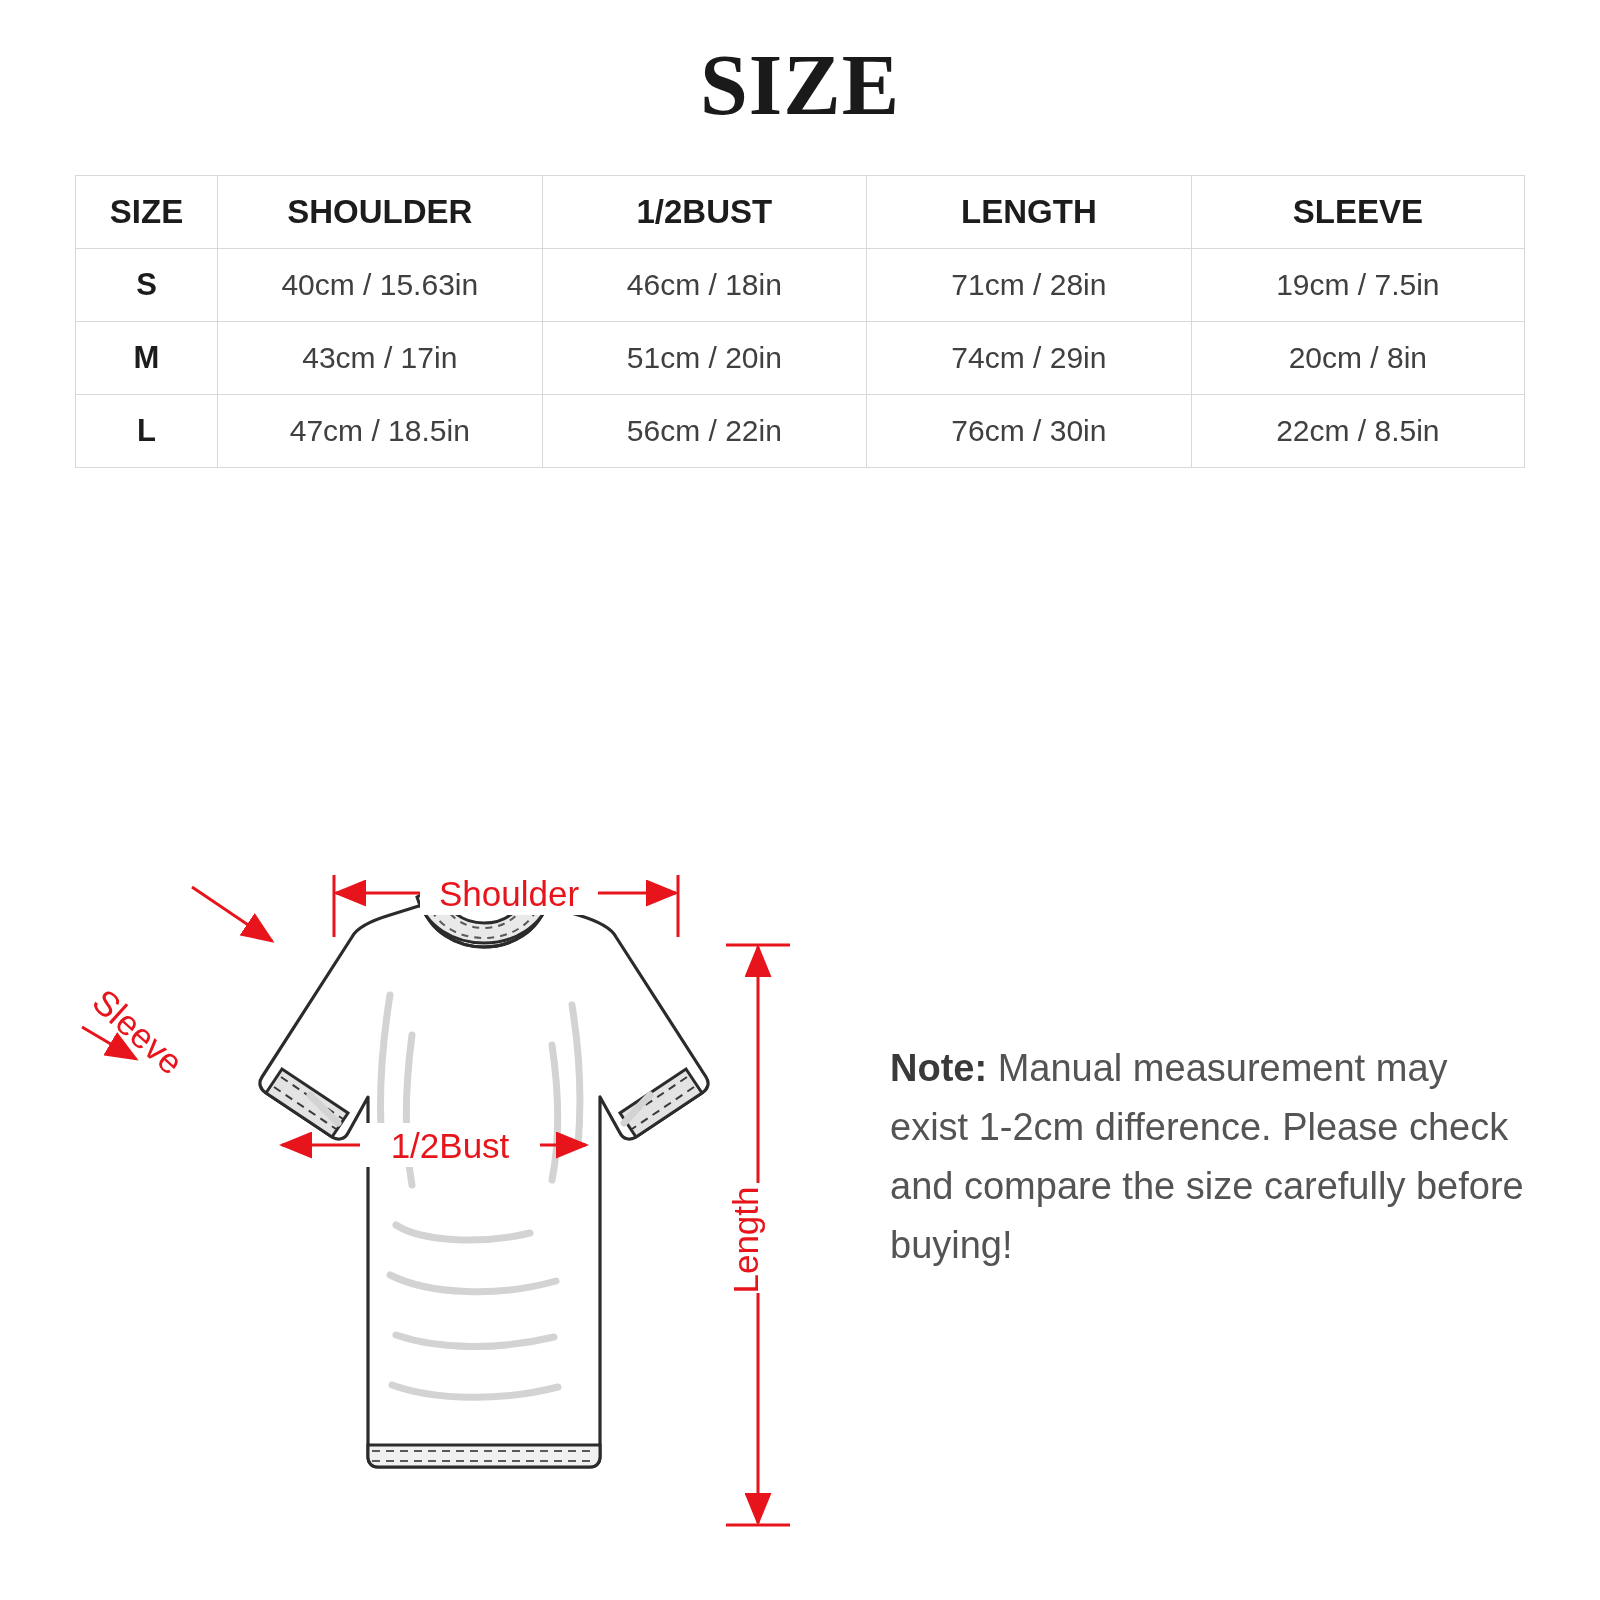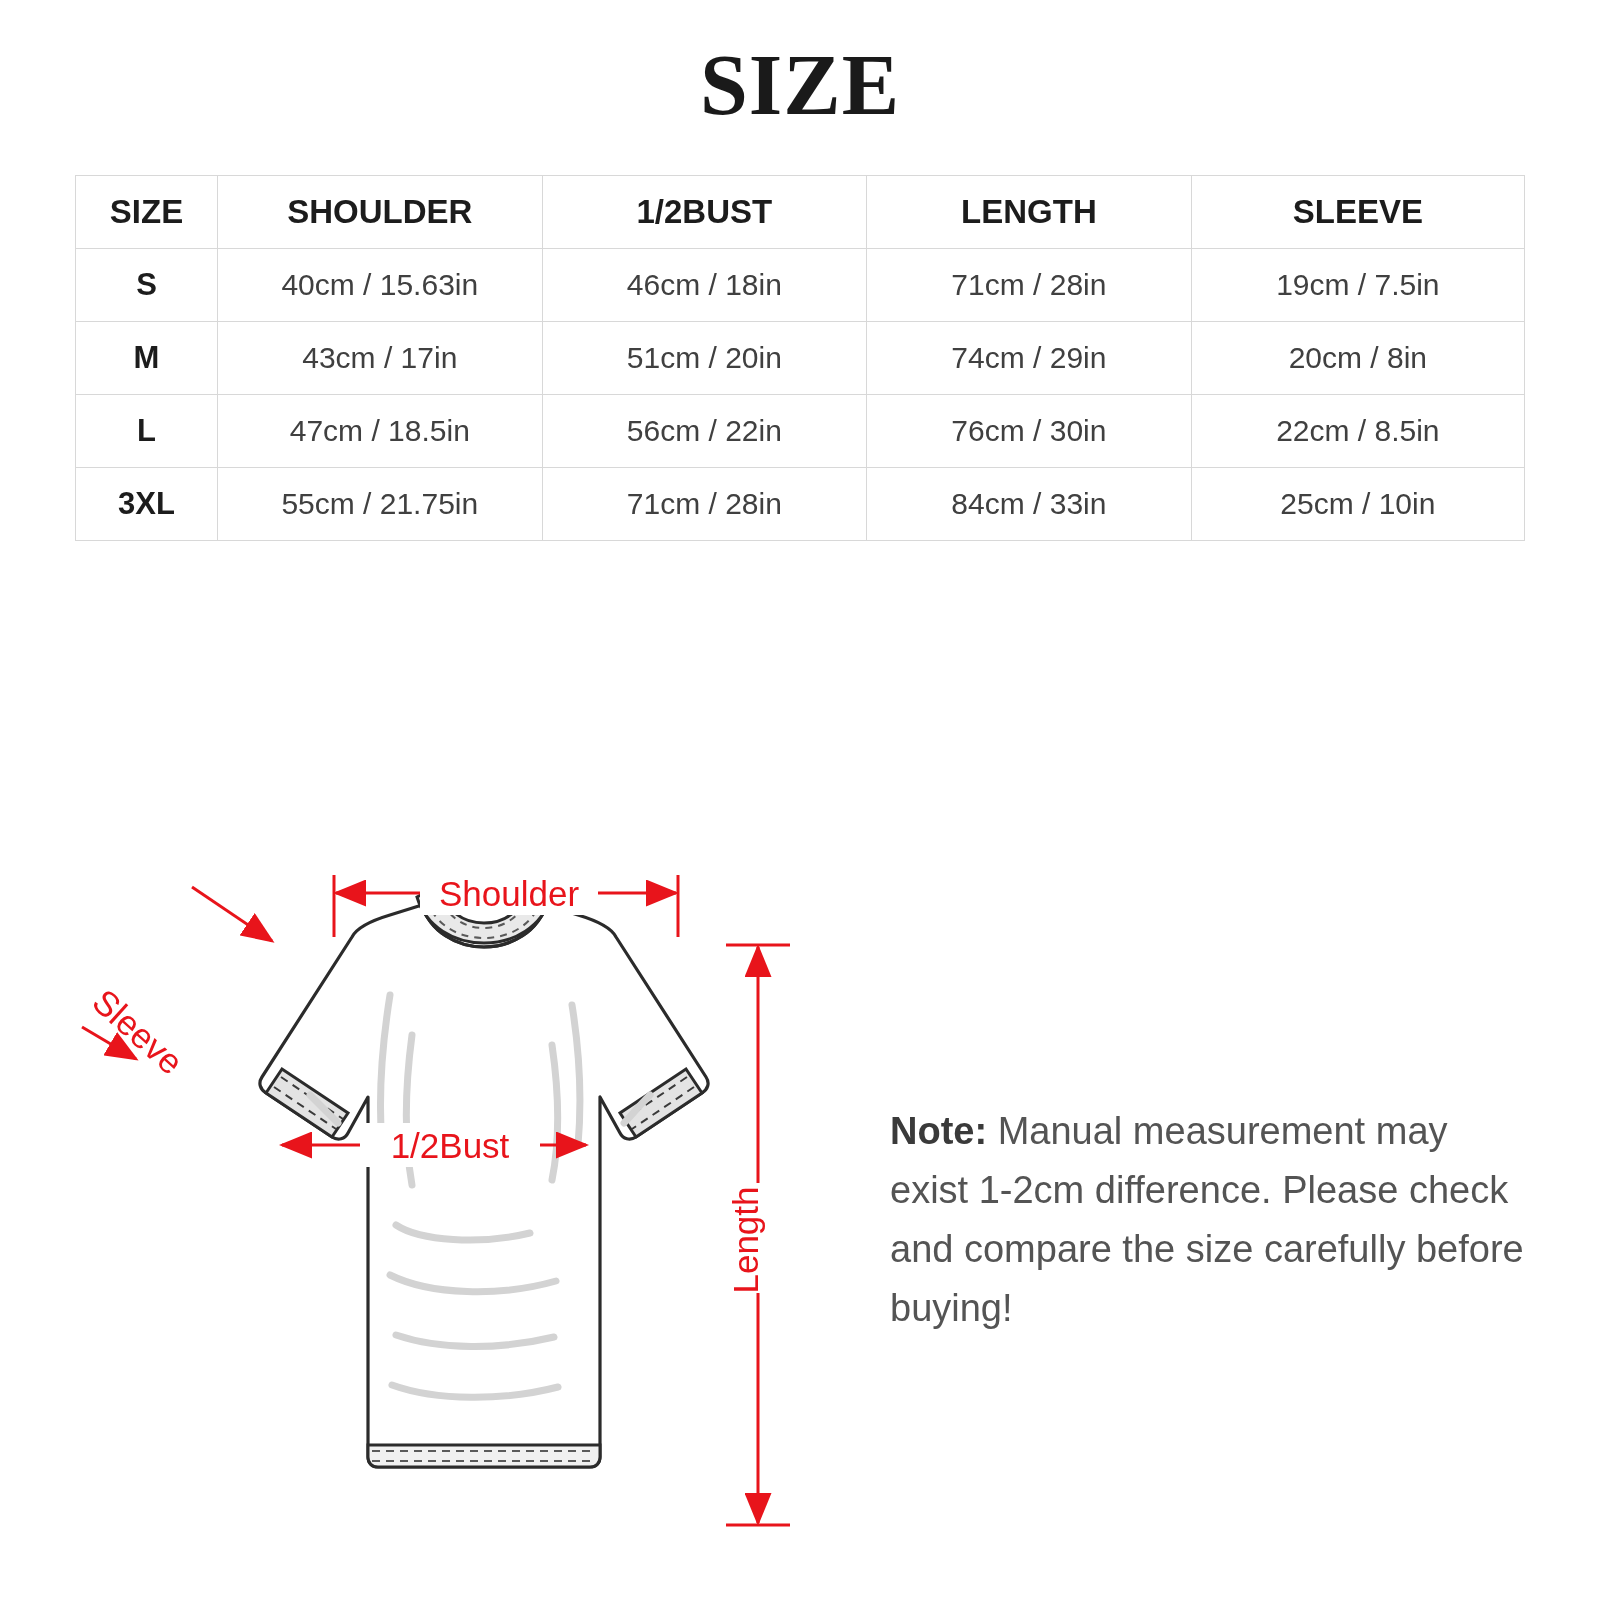--- a/index.html
+++ b/index.html
@@ -75,21 +75,21 @@
     top: 845px;
     width: 800px;
     height: 720px;
   }
   .diagram svg { display: block; }
 
   
   .note {
     position: absolute;
     left: 890px;
-    top: 1102px;
+    top: 1039px;
     width: 640px;
     font-size: 38px;
     line-height: 1.55;
     color: #545454;
   }
   .note b {
     color: #3a3a3a;
     font-weight: 700;
   }
 </style>
@@ -130,27 +130,20 @@
         <td class="val">51cm / 20in</td>
         <td class="val">74cm / 29in</td>
         <td class="val">20cm / 8in</td>
       </tr>
       <tr>
         <td class="size-cell">L</td>
         <td class="val">47cm / 18.5in</td>
         <td class="val">56cm / 22in</td>
         <td class="val">76cm / 30in</td>
         <td class="val">22cm / 8.5in</td>
-      </tr>
-      <tr>
-        <td class="size-cell">3XL</td>
-        <td class="val">55cm / 21.75in</td>
-        <td class="val">71cm / 28in</td>
-        <td class="val">84cm / 33in</td>
-        <td class="val">25cm / 10in</td>
       </tr>
     </tbody>
   </table>
 </div>
 
 <div class="diagram">
   <svg width="800" height="720" viewBox="0 0 800 720" xmlns="http://www.w3.org/2000/svg">
     <defs>
       <marker id="arrR" markerWidth="11" markerHeight="9" refX="10" refY="4.5" orient="auto">
         <path d="M0,0 L11,4.5 L0,9 z" fill="#e8141b"></path>

